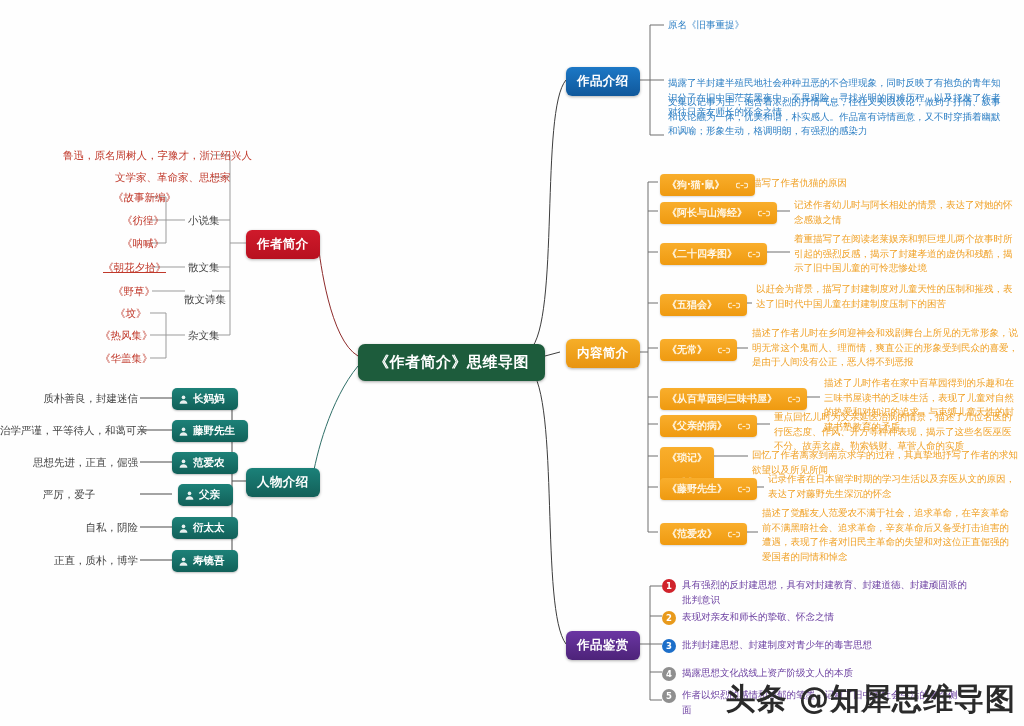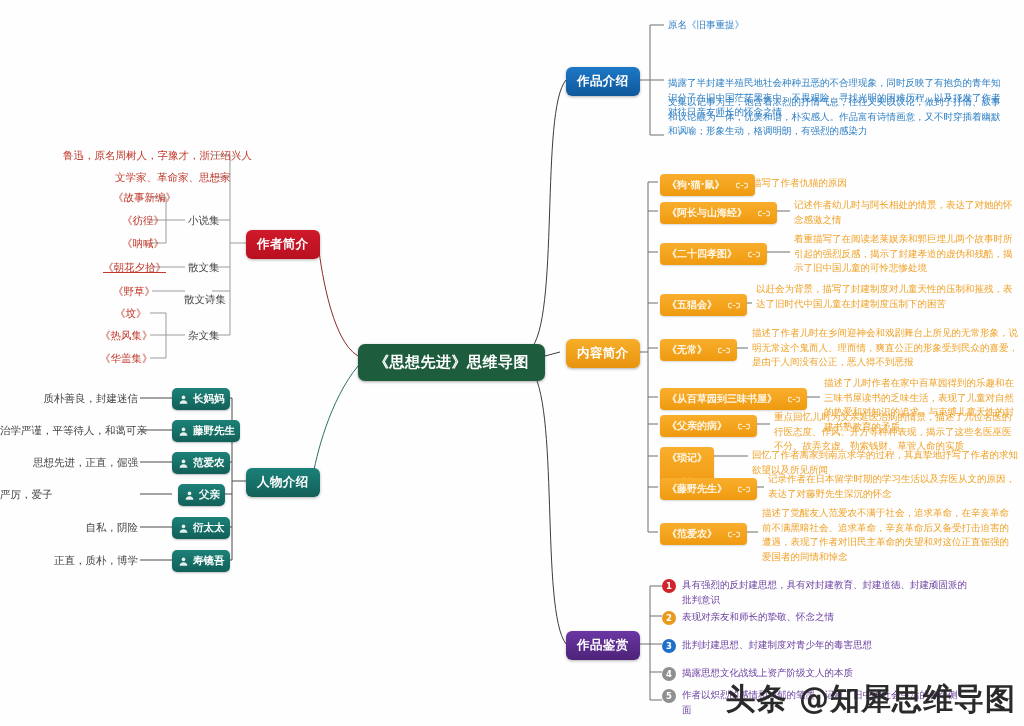--- a/index.html
+++ b/index.html
@@ -33,21 +33,21 @@
   
   .lbl{position:absolute;font-size:10.5px;white-space:nowrap;}
   .lbl-red{color:#c0392b;}
   .lbl-dark{color:#444;}
 
   
   .person{
     position:absolute;background:#17756e;
     background:linear-gradient(180deg,#1d8178,#116059);
     color:#fff;border-radius:5px;font-size:10.5px;font-weight:bold;
-    padding:4px 5px 4px 6px;display:flex;align-items:center;gap:4px;
+    padding:4px 13px 4px 6px;display:flex;align-items:center;gap:4px;
     box-shadow:0 1px 2px rgba(0,0,0,.25);white-space:nowrap;
   }
   .person .ico{width:11px;height:11px;flex:0 0 11px;opacity:.9;}
 
   
   .chapter{
     position:absolute;background:#f5a623;
     background:linear-gradient(180deg,#f9ae2c,#ef9a10);
     color:#fff7e6;border-radius:4px;font-size:10px;font-weight:bold;
     padding:4px 7px;display:flex;align-items:center;gap:11px;
@@ -179,21 +179,21 @@
       <path d="M636,644 L650,644"></path>
       <path d="M650,586 L650,700"></path>
       <path d="M650,586 L662,586"></path>
       <path d="M650,616 L662,616"></path>
       <path d="M650,644 L662,644"></path>
       <path d="M650,672 L662,672"></path>
       <path d="M650,700 L662,700"></path>
     </g>
   </svg>
 
-  <div class="node center-node" style="left:358px;top:344px;">《思想先进》思维导图</div>
+  <div class="node center-node" style="left:358px;top:344px;">《作者简介》思维导图</div>
 
   <div class="node branch b-red" style="left:246px;top:230px;">作者简介</div>
 
   <div class="node branch b-teal" style="left:246px;top:468px;">人物介绍</div>
 
   <div class="node branch b-blue" style="left:566px;top:67px;">作品介绍</div>
 
   <div class="node branch b-orange" style="left:566px;top:339px;">内容简介</div>
 
   <div class="node branch b-purple" style="left:566px;top:631px;">作品鉴赏</div>
@@ -256,21 +256,21 @@
     <svg class="ico" viewBox="0 0 24 24" fill="#ffffff">
       <circle cx="12" cy="7.5" r="4"></circle>
         <path d="M3.5 21c0-4.7 3.8-7.5 8.5-7.5s8.5 2.8 8.5 7.5z"></path>
     </svg>
     <span>寿镜吾</span>
   </div>
 
   <div class="lbl lbl-dark" style="left:0;width:138px;text-align:right;top:392px;">质朴善良，封建迷信</div>
   <div class="lbl lbl-dark" style="left:0;width:138px;text-align:right;top:424px;">治学严谨，平等待人，和蔼可亲</div>
   <div class="lbl lbl-dark" style="left:0;width:138px;text-align:right;top:456px;">思想先进，正直，倔强</div>
-  <div class="lbl lbl-dark" style="left:0;width:138px;text-align:left;top:488px;">严厉，爱子</div>
+  <div class="lbl lbl-dark" style="left:0;width:138px;text-align:center;top:488px;">严厉，爱子</div>
   <div class="lbl lbl-dark" style="left:0;width:138px;text-align:right;top:521px;">自私，阴险</div>
   <div class="lbl lbl-dark" style="left:0;width:138px;text-align:right;top:554px;">正直，质朴，博学</div>
 
   <div class="para para-blue" style="left:668px;top:18px;width:340px;">原名《旧事重提》</div>
   <div class="para para-blue" style="left:668px;top:40px;width:338px;margin-top:36px;">揭露了半封建半殖民地社会种种丑恶的不合理现象，同时反映了有抱负的青年知识分子在旧中国茫茫黑夜中，不畏艰险、寻找光明的困难历程，以及抒发了作者对往日亲友师长的怀念之情</div>
   <div class="para para-blue" style="left:668px;top:95px;width:338px;">文集以记事为主，饱含着浓烈的抒情气息，往往又夹以议论，做到了抒情、叙事和议论融为一体，优美和谐，朴实感人。作品富有诗情画意，又不时穿插着幽默和讽喻；形象生动，格调明朗，有强烈的感染力</div>
 
   <div class="chapter" style="left:660px;top:174px;">
     <span>《狗·猫·鼠》</span>
     <svg class="link-ico" viewBox="0 0 24 16" fill="none" stroke="#fff7e6" stroke-width="2.4">

